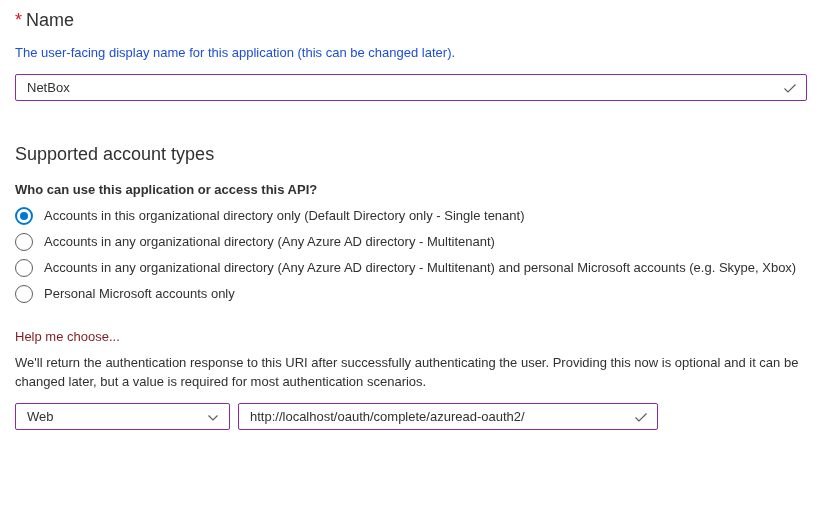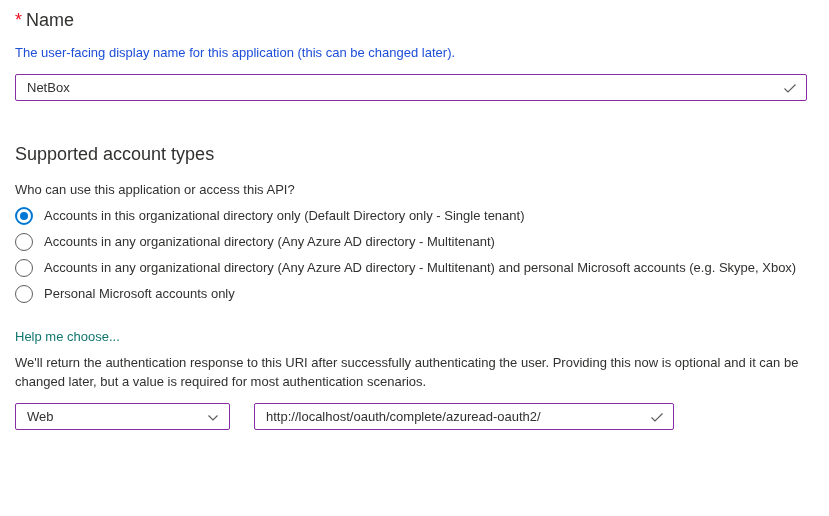--- a/index.html
+++ b/index.html
@@ -43,21 +43,21 @@
     background: #ffffff;
     outline: none;
   }
   .valid-check {
     position: absolute;
     right: 9px;
     top: 6px;
     pointer-events: none;
   }
   .title-account { margin-top: 41px; }
-  .question { margin-top: 16px; line-height: 16px; }
+  .question { margin-top: 16px; line-height: 16px; font-weight: bold; }
   .radio-group { margin-top: 9px; }
   .radio-row {
     display: flex;
     align-items: flex-end;
     gap: 11px;
     margin-bottom: 8px;
     cursor: pointer;
   }
   .radio-circle {
     width: 18px;
@@ -72,35 +72,35 @@
   .radio-circle.selected::after {
     content: "";
     position: absolute;
     inset: 3px;
     border-radius: 50%;
     background: #0078d4;
   }
   .radio-label { line-height: 18px; }
   .help-link {
     margin-top: 26px;
-    color: #0f766e;
+    color: #7f1d1d;
     line-height: 16px;
     cursor: pointer;
     width: fit-content;
   }
   .title-redirect { margin-top: 48px; }
   .redirect-desc {
     margin-top: 8px;
     line-height: 19px;
     max-width: 805px;
   }
   .controls-row {
     margin-top: 12px;
     display: flex;
-    gap: 24px;
+    gap: 8px;
     align-items: center;
   }
   .select-box {
     position: relative;
     width: 215px;
     height: 27px;
     border: 1px solid #8a2da5;
     border-radius: 2px;
     background: #ffffff;
     display: flex;

